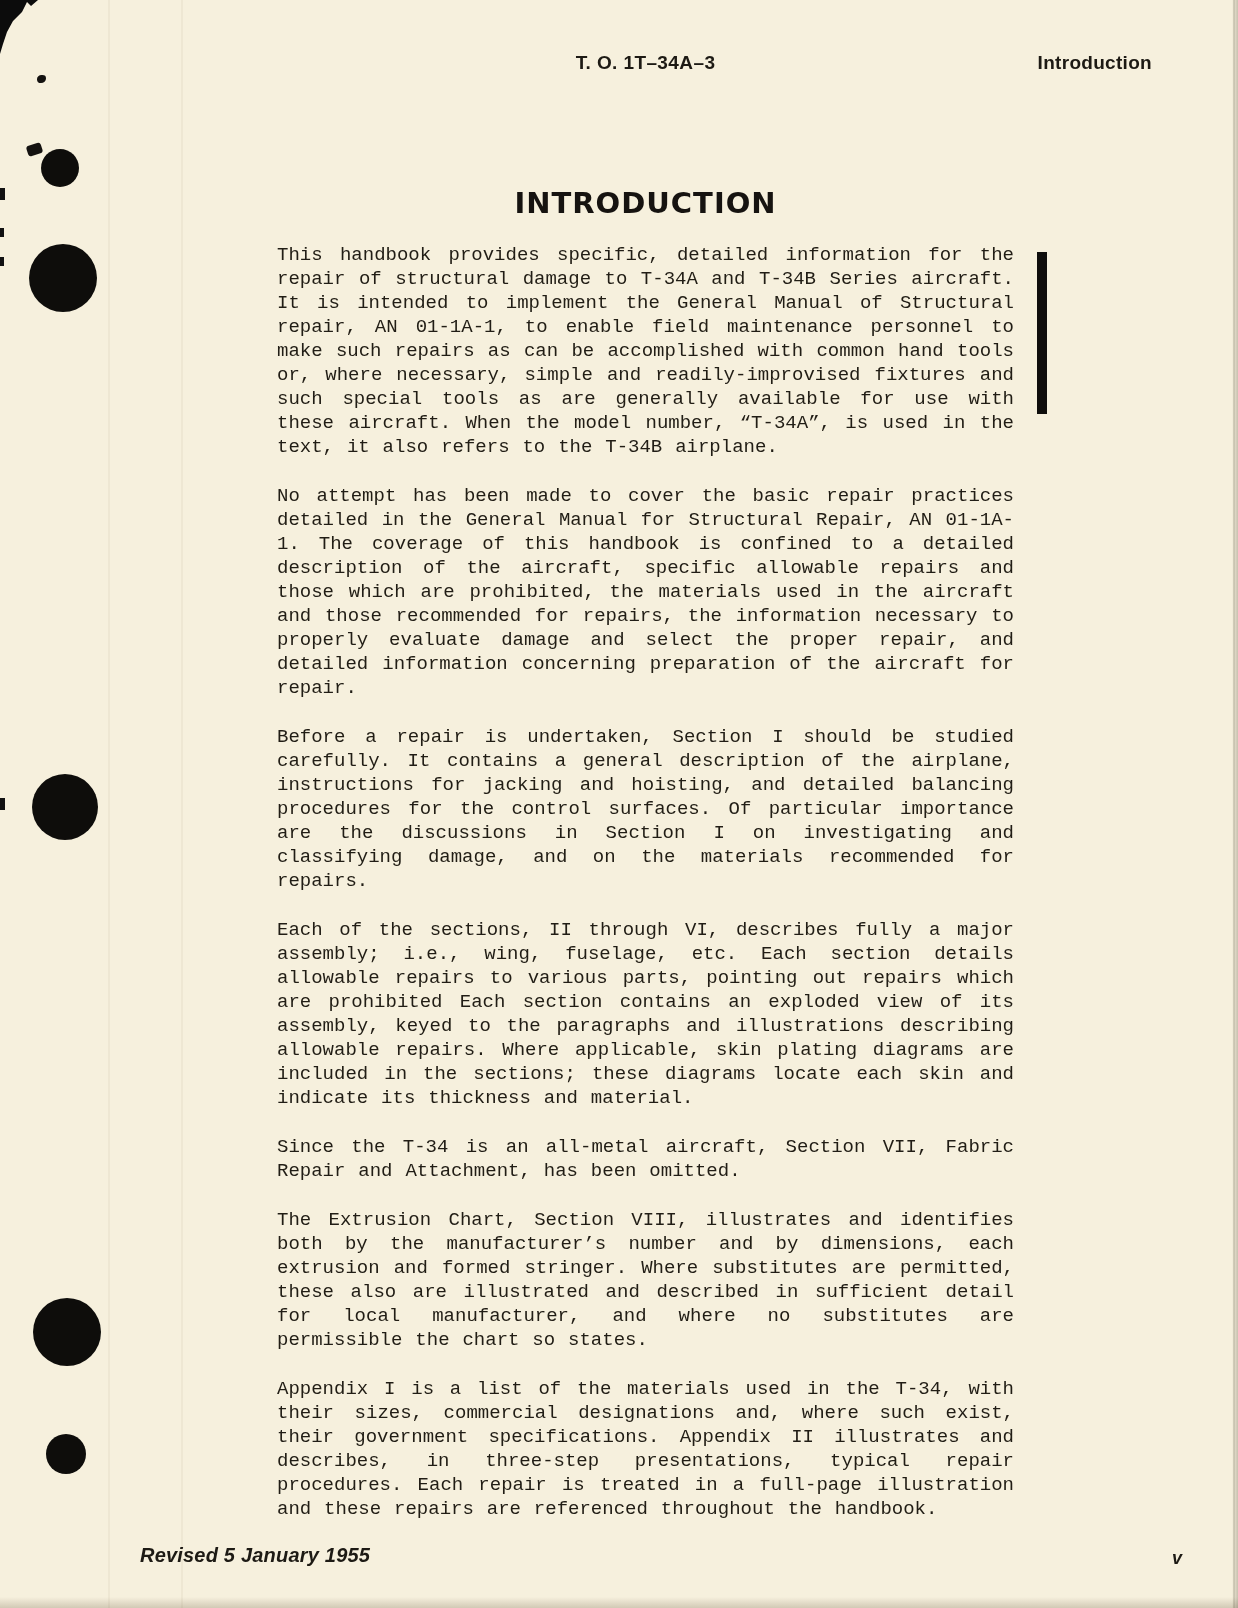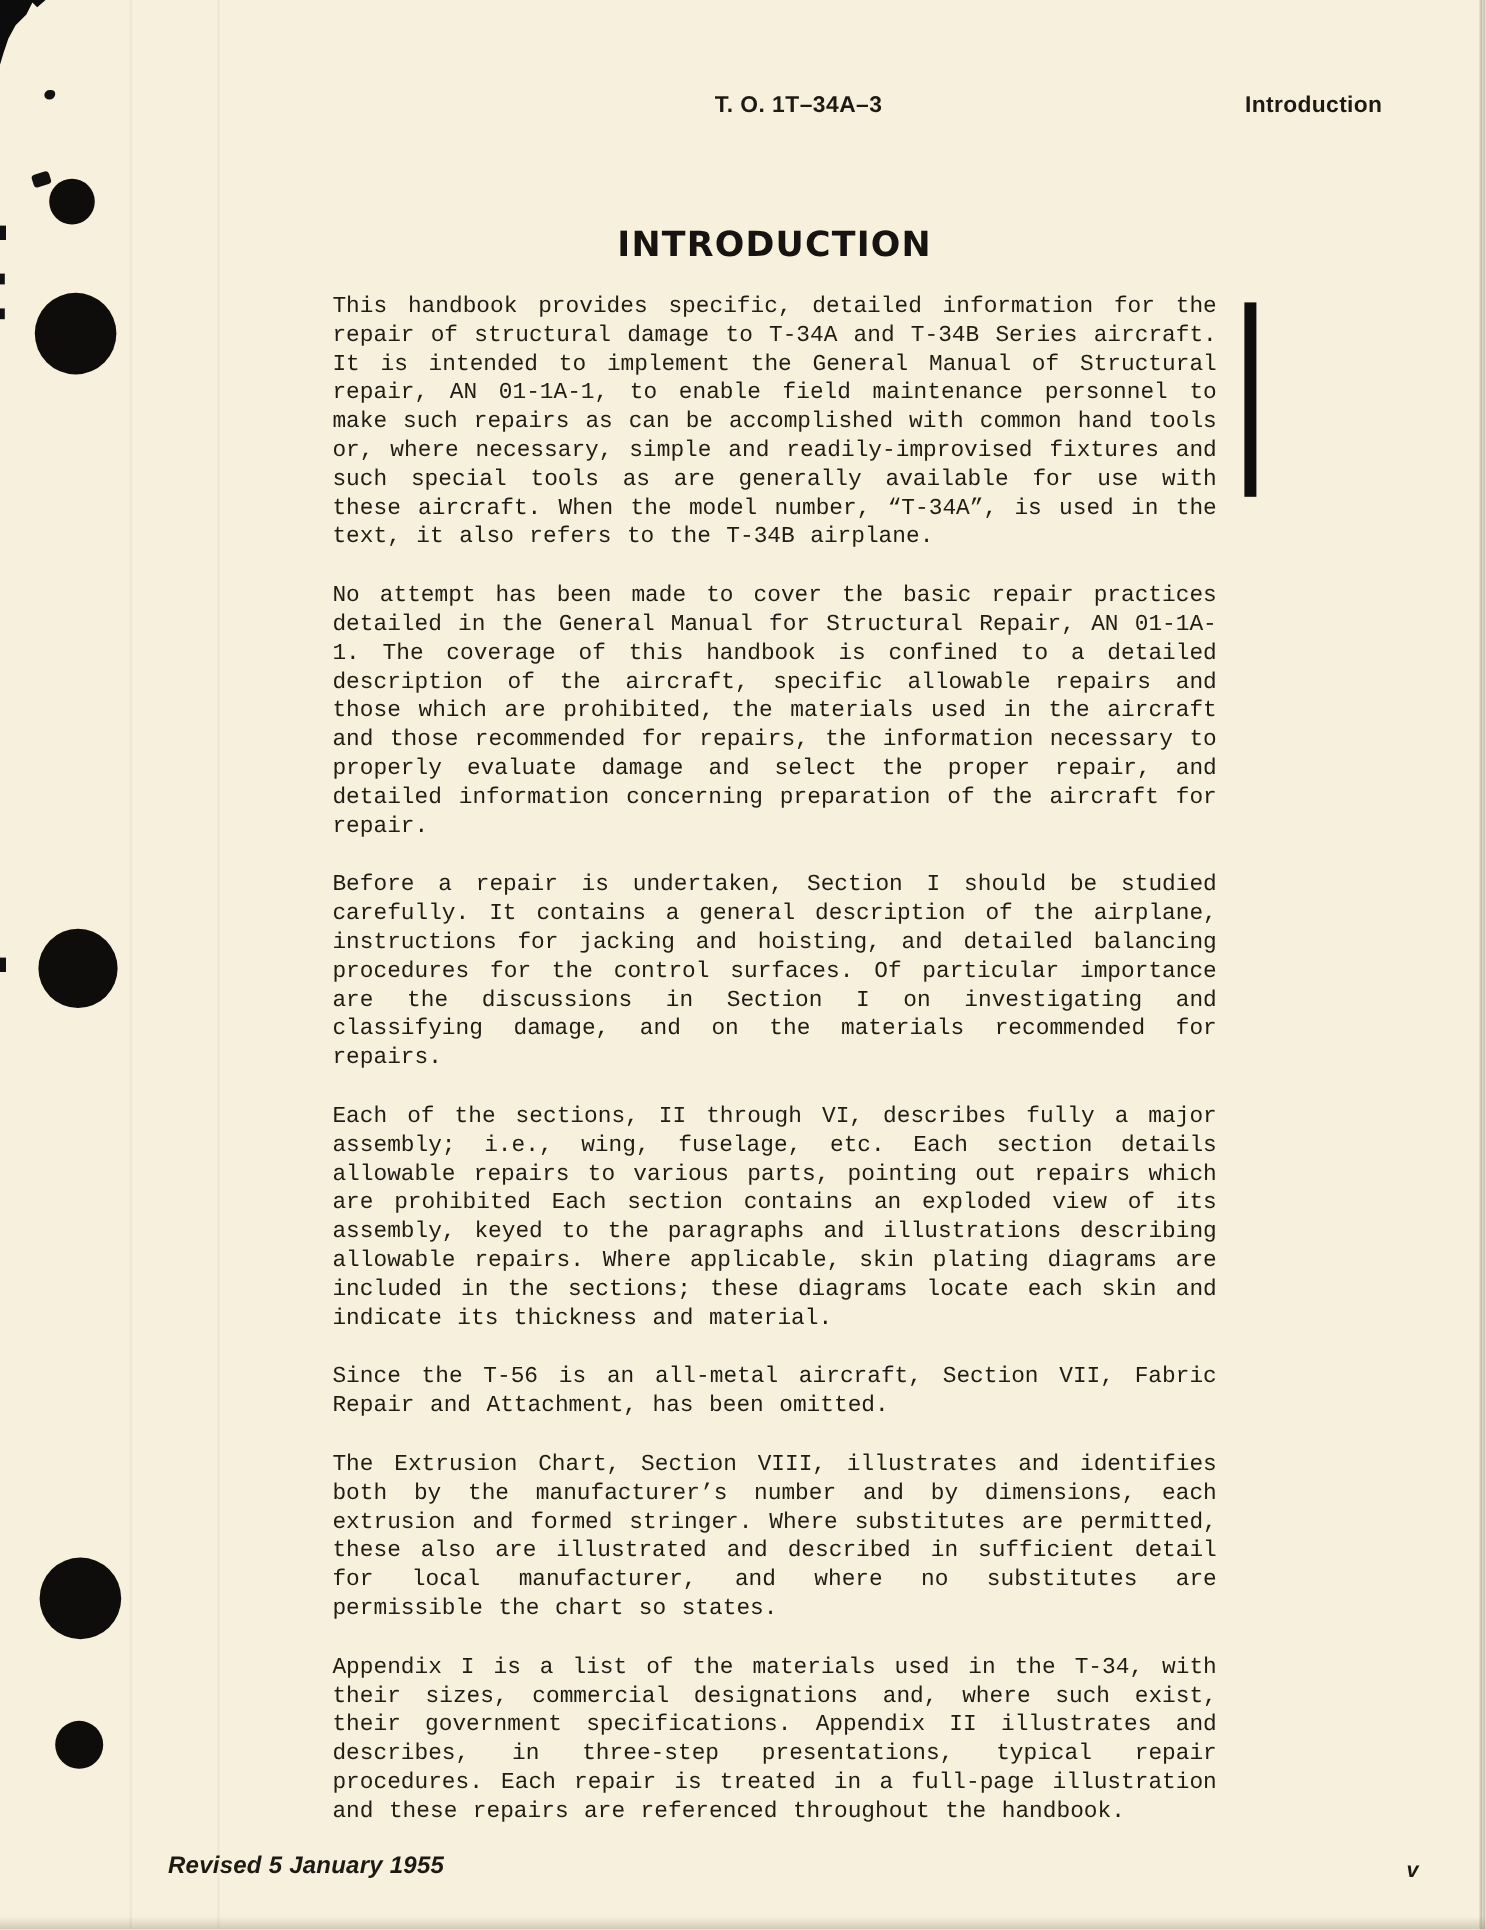--- a/index.html
+++ b/index.html
@@ -36,21 +36,21 @@
   .c2{left:181px;}
   .edge-right{position:absolute;top:0;bottom:0;right:0;width:6px;
     background:linear-gradient(to right,rgba(0,0,0,0) 0%,rgba(60,50,35,0.25) 100%);}
   .edge-right-line{position:absolute;top:0;bottom:0;left:1233px;width:2px;background:rgba(60,50,35,0.14);}
   .edge-bottom{position:absolute;left:0;right:0;bottom:0;height:11px;
     background:linear-gradient(to bottom,rgba(0,0,0,0) 0%,rgba(80,65,40,0.22) 100%);}
 
   .change-bar{position:absolute;left:1037px;top:252px;width:10px;height:162px;background:#0f0e0c;}
 
   
-  .page-header{position:absolute;left:0;right:0;top:77px;height:24px;margin-left:20px;}
+  .page-header{position:absolute;left:0;right:0;top:52px;height:24px;}
   .doc-number{
     position:absolute;left:277px;width:737px;text-align:center;
     font-weight:bold;font-size:19px;letter-spacing:0.4px;color:#1d1a14;
   }
   .section-label{
     position:absolute;right:86px;top:0;
     font-weight:bold;font-size:19px;letter-spacing:0.3px;color:#1d1a14;
   }
   .page-title{
     position:absolute;left:277px;width:737px;top:186px;text-align:center;
@@ -104,21 +104,21 @@
     <div class="section-label">Introduction</div>
   </div>
 
   <div class="page-title">INTRODUCTION</div>
 
   <div class="body-text">
     <p>This handbook provides specific, detailed information for the repair of structural damage to T-34A and T-34B Series aircraft. It is intended to implement the General Manual of Structural repair, AN 01-1A-1, to enable field maintenance personnel to make such repairs as can be accomplished with common hand tools or, where necessary, simple and readily-improvised fixtures and such special tools as are generally available for use with these aircraft. When the model number, “T-34A”, is used in the text, it also refers to the T-34B airplane.</p>
     <p>No attempt has been made to cover the basic repair practices detailed in the General Manual for Structural Repair, AN 01-1A-1. The coverage of this handbook is confined to a detailed description of the aircraft, specific allowable repairs and those which are prohibited, the materials used in the aircraft and those recommended for repairs, the information necessary to properly evaluate damage and select the proper repair, and detailed information concerning preparation of the aircraft for repair.</p>
     <p>Before a repair is undertaken, Section I should be studied carefully. It contains a general description of the airplane, instructions for jacking and hoisting, and detailed balancing procedures for the control surfaces. Of particular importance are the discussions in Section I on investigating and classifying damage, and on the materials recommended for repairs.</p>
     <p>Each of the sections, II through VI, describes fully a major assembly; i.e., wing, fuselage, etc. Each section details allowable repairs to various parts, pointing out repairs which are prohibited Each section contains an exploded view of its assembly, keyed to the paragraphs and illustrations describing allowable repairs. Where applicable, skin plating diagrams are included in the sections; these diagrams locate each skin and indicate its thickness and material.</p>
-    <p>Since the T-56 is an all-metal aircraft, Section VII, Fabric Repair and Attachment, has been omitted.</p>
+    <p>Since the T-34 is an all-metal aircraft, Section VII, Fabric Repair and Attachment, has been omitted.</p>
     <p>The Extrusion Chart, Section VIII, illustrates and identifies both by the manufacturer’s number and by dimensions, each extrusion and formed stringer. Where substitutes are permitted, these also are illustrated and described in sufficient detail for local manufacturer, and where no substitutes are permissible the chart so states.</p>
     <p>Appendix I is a list of the materials used in the T-34, with their sizes, commercial designations and, where such exist, their government specifications. Appendix II illustrates and describes, in three-step presentations, typical repair procedures. Each repair is treated in a full-page illustration and these repairs are referenced throughout the handbook.</p>
   </div>
 
   <div class="page-footer">
     <div class="revision">Revised 5 January 1955</div>
     <div class="page-number">v</div>
   </div>
 
 </div>

